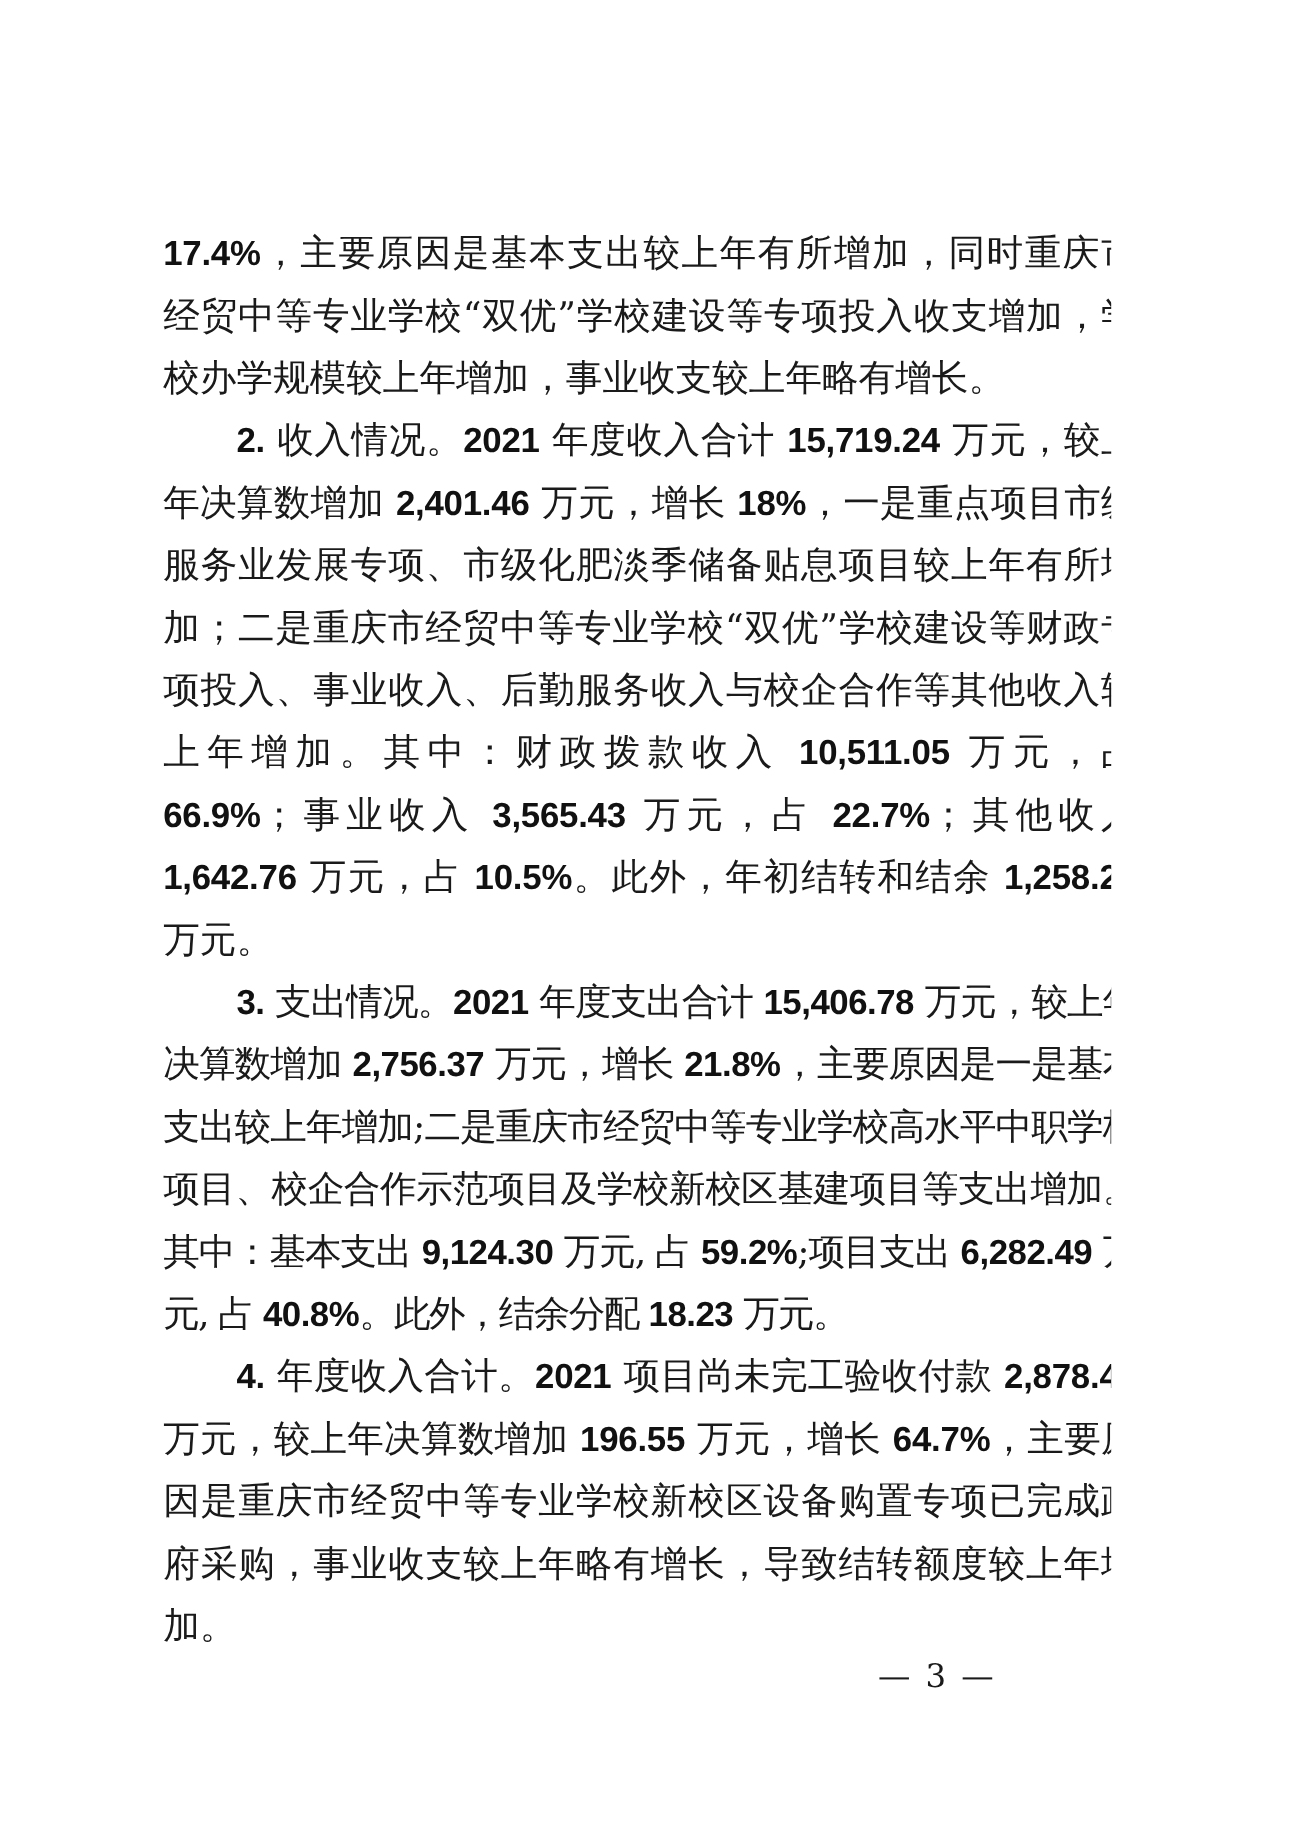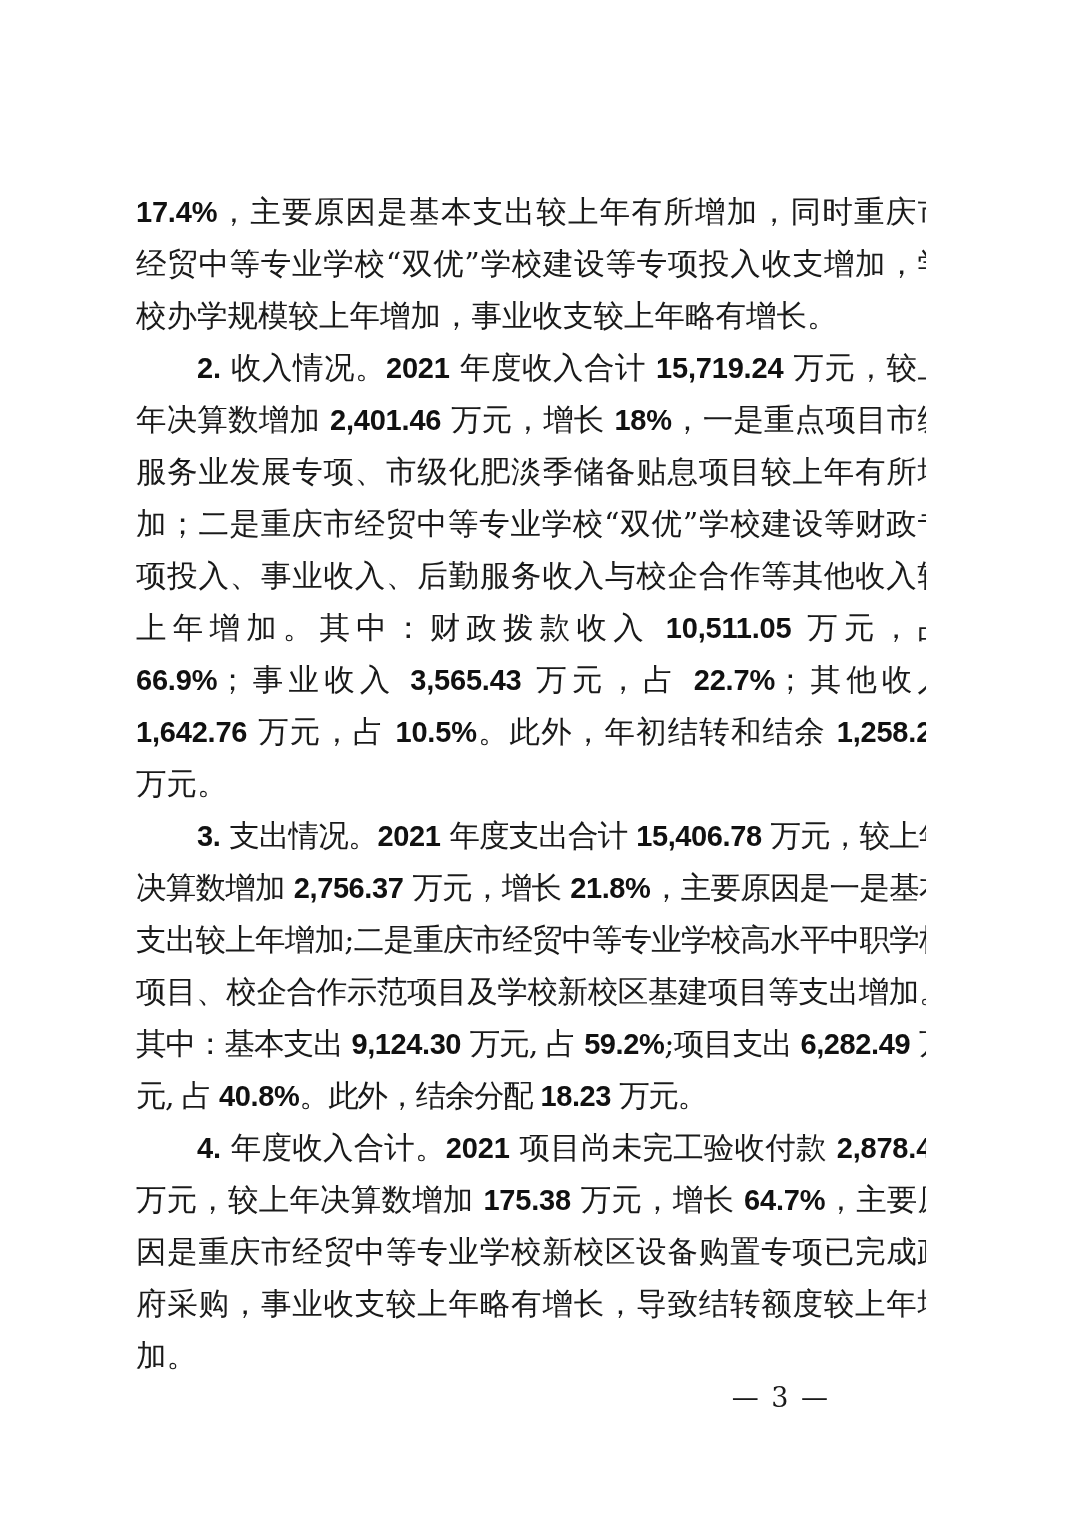--- a/index.html
+++ b/index.html
@@ -88,20 +88,20 @@
 <div class="page">
 
   <div class="textblock">
 
     <p class="para"><span class="num">17.4%</span><span>，主要原因是基本支出较上年有所增加，同时重庆市经贸中等专业学校“双优”学校建设等专项投入收支增加，学校办学规模较上年增加，事业收支较上年略有增长。</span></p>
 
     <p class="para indent"><span class="num">2.</span><span> 收入情况。</span><span class="num">2021</span><span> 年度收入合计 </span><span class="num">15,719.24</span><span> 万元，较上年决算数增加 </span><span class="num">2,401.46</span><span> 万元，增长 </span><span class="num">18%</span><span>，一是重点项目市级服务业发展专项、市级化肥淡季储备贴息项目较上年有所增加；二是重庆市经贸中等专业学校“双优”学校建设等财政专项投入、事业收入、后勤服务收入与校企合作等其他收入较上年增加。其中：财政拨款收入 </span><span class="num">10,511.05</span><span> 万元，占 </span><span class="num">66.9%</span><span>；事业收入 </span><span class="num">3,565.43</span><span> 万元，占 </span><span class="num">22.7%</span><span>；其他收入 </span><span class="num">1,642.76</span><span> 万元，占 </span><span class="num">10.5%</span><span>。此外，年初结转和结余 </span><span class="num">1,258.27</span><span> 万元。</span></p>
 
     <p class="para indent tight"><span class="num">3.</span><span> 支出情况。</span><span class="num">2021</span><span> 年度支出合计 </span><span class="num">15,406.78</span><span> 万元，较上年决算数增加 </span><span class="num">2,756.37</span><span> 万元，增长 </span><span class="num">21.8%</span><span>，主要原因是一是基本支出较上年增加;二是重庆市经贸中等专业学校高水平中职学校项目、校企合作示范项目及学校新校区基建项目等支出增加。其中：基本支出 </span><span class="num">9,124.30</span><span> 万元, 占 </span><span class="num">59.2%</span><span>;项目支出 </span><span class="num">6,282.49</span><span> 万元, 占 </span><span class="num">40.8%</span><span>。此外，结余分配 </span><span class="num">18.23</span><span> 万元。</span></p>
 
-    <p class="para indent"><span class="num">4.</span><span> 年度收入合计。</span><span class="num">2021</span><span> 项目尚未完工验收付款 </span><span class="num">2,878.47</span><span> 万元，较上年决算数增加 </span><span class="num">175.38</span><span> 万元，增长 </span><span class="num">64.7%</span><span>，主要原因是重庆市经贸中等专业学校新校区设备购置专项已完成政府采购，事业收支较上年略有增长，导致结转额度较上年增加。</span></p>
+    <p class="para indent"><span class="num">4.</span><span> 年度收入合计。</span><span class="num">2021</span><span> 项目尚未完工验收付款 </span><span class="num">2,878.47</span><span> 万元，较上年决算数增加 </span><span class="num">196.55</span><span> 万元，增长 </span><span class="num">64.7%</span><span>，主要原因是重庆市经贸中等专业学校新校区设备购置专项已完成政府采购，事业收支较上年略有增长，导致结转额度较上年增加。</span></p>
 
 
   </div>
 
   <div class="footer">— 3 —</div>
 
 </div>
 
 </body></html>

